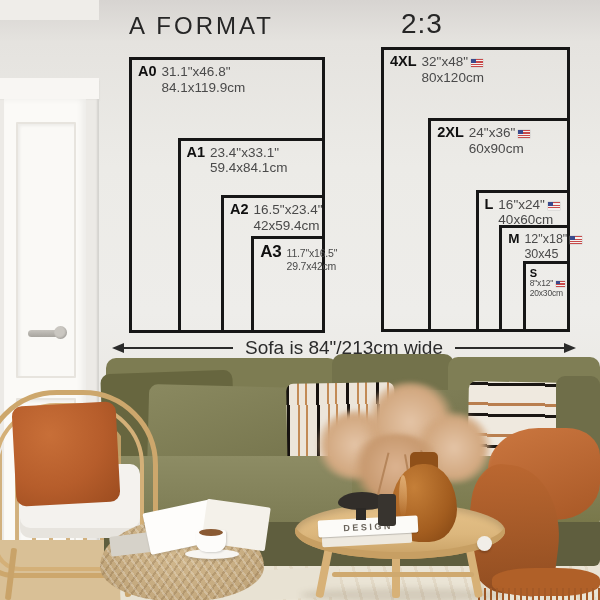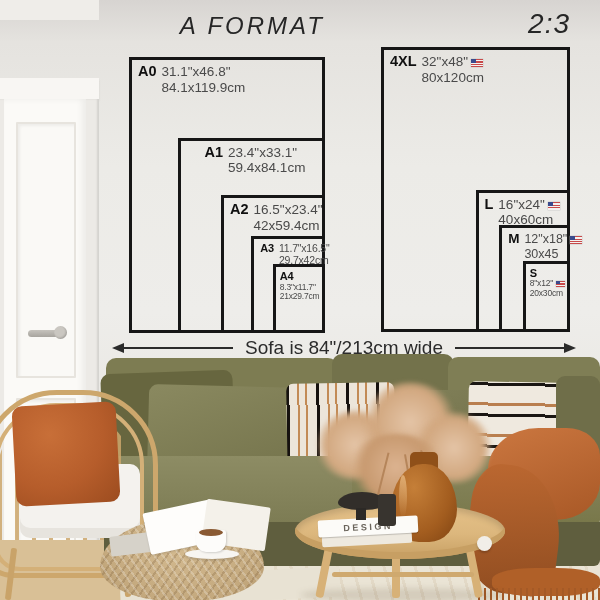--- a/index.html
+++ b/index.html
@@ -114,33 +114,33 @@
   .stem{position:absolute;width:2px;height:46px;background:#b5855a;}
   .s1{left:70px;top:70px;transform:rotate(14deg);}
   .s2{left:96px;top:72px;transform:rotate(-10deg);}
   .s3{left:118px;top:66px;transform:rotate(-26deg);}
   .sphere{left:477px;top:536px;width:15px;height:15px;border-radius:50%;background:#f1eee8;box-shadow:0 2px 2px rgba(0,0,0,.18);}
 
   
   .diagram{z-index:10;}
   #left-diagram{left:129px;top:57px;width:196px;height:276px;}
   #right-diagram{left:381px;top:47px;width:189px;height:285px;}
-  .diagram-title{z-index:10;text-align:right;color:#262626;font-style:italic;}
+  .diagram-title{z-index:10;text-align:left;color:#262626;}
   #left-title{left:129px;top:12px;width:196px;font-size:24px;letter-spacing:3px;}
-  #right-title{left:381px;top:8px;width:189px;font-size:28px;letter-spacing:1px;}
+  #right-title{left:401px;top:8px;width:189px;font-size:28px;letter-spacing:1px;}
   .size-rect{position:absolute;right:0;bottom:0;border:3px solid #161616;box-sizing:border-box;}
   .lbl{display:grid;grid-template-columns:max-content auto;column-gap:5px;justify-content:start;
        align-items:baseline;padding:3px 2px 0 6px;line-height:1.14;white-space:nowrap;color:#4a4a4a;}
   .lbl b{color:#101010;}
   .lbl .cm{grid-column:2;}
   .lbl.stack{grid-template-columns:auto;padding-left:4px;}
   .lbl.stack .cm{grid-column:1;}
   .tier-lg .lbl{font-size:13.5px;}  .tier-lg .lbl b{font-size:14.5px;}
   .tier-md .lbl{font-size:12.5px;}  .tier-md .lbl b{font-size:13.5px;}
-  .tier-sm .lbl{font-size:10.5px;letter-spacing:-.2px;}  .tier-sm .lbl b{font-size:11px;}
+  .tier-sm .lbl{font-size:10.5px;letter-spacing:-.2px;}  .tier-sm .lbl b{font-size:17px;}
   .tier-xs .lbl{font-size:8.5px;letter-spacing:-.2px;}   .tier-xs .lbl b{font-size:11px;}
   .flag{display:inline-block;width:12px;height:8px;margin-left:3px;position:relative;vertical-align:-1px;
       background:repeating-linear-gradient(180deg,#c84a4a 0 1.2px,#f4f2f0 1.2px 2.5px);box-shadow:0 0 0 .3px #bbb;}
   .flag::after{content:"";position:absolute;left:0;top:0;width:5px;height:4px;background:#3a4a8c;}
   .tier-xs .flag{width:9px;height:6px;}
   .tier-xs .flag::after{width:4px;height:3px;}
 
   
   .arrow-row{left:112px;top:337px;width:464px;height:22px;display:flex;align-items:center;z-index:10;}
   .a-line{flex:1;height:2px;background:#2b2b2b;}
@@ -232,55 +232,55 @@
   <div class="abs diagram-title" id="right-title">2:3</div>
 
   <div class="abs diagram" id="left-diagram">
       <div class="size-rect tier-lg" style="width: 100%; height: 100%;">
         <div class="lbl">
           <b>A0</b>
           <span class="in"><span>31.1"x46.8"</span></span>
           <span class="cm">84.1x119.9cm</span>
         </div>
       </div>
-      <div class="size-rect tier-lg" style="width: 75.2412%; height: 70.7265%; padding-left: 18px;">
+      <div class="size-rect tier-lg" style="width: 75.2412%; height: 70.7265%;">
         <div class="lbl">
           <b>A1</b>
           <span class="in"><span>23.4"x33.1"</span></span>
           <span class="cm">59.4x84.1cm</span>
         </div>
       </div>
       <div class="size-rect tier-lg" style="width: 53.0547%; height: 50%;">
         <div class="lbl">
           <b>A2</b>
           <span class="in"><span>16.5"x23.4"</span></span>
           <span class="cm">42x59.4cm</span>
         </div>
       </div>
       <div class="size-rect tier-sm" style="width: 37.6206%; height: 35.2564%;">
         <div class="lbl">
           <b>A3</b>
           <span class="in"><span>11.7"x16.5"</span></span>
           <span class="cm">29.7x42cm</span>
         </div>
       </div>
-      <div class="size-rect tier-xs" style="width: 26.6881%; height: 25%;">
-        <div class="lbl stack">
-          <b>A4</b>
-          <span class="in"><span>8.3"x11.7"</span></span>
-          <span class="cm">21x29.7cm</span>
-        </div>
-      </div>
     </div>
   <div class="abs diagram" id="right-diagram">
       <div class="size-rect tier-lg" style="width: 100%; height: 100%;">
         <div class="lbl">
           <b>4XL</b>
           <span class="in"><span>32"x48"</span><span class="flag"></span></span>
           <span class="cm">80x120cm</span>
+        </div>
+      </div>
+      <div class="size-rect tier-lg" style="width: 75%; height: 75%;">
+        <div class="lbl">
+          <b>2XL</b>
+          <span class="in"><span>24"x36"</span><span class="flag"></span></span>
+          <span class="cm">60x90cm</span>
         </div>
       </div>
       <div class="size-rect tier-lg" style="width: 50%; height: 50%;">
         <div class="lbl">
           <b>L</b>
           <span class="in"><span>16"x24"</span><span class="flag"></span></span>
           <span class="cm">40x60cm</span>
         </div>
       </div>
       <div class="size-rect tier-md" style="width: 37.5%; height: 37.5%;">

